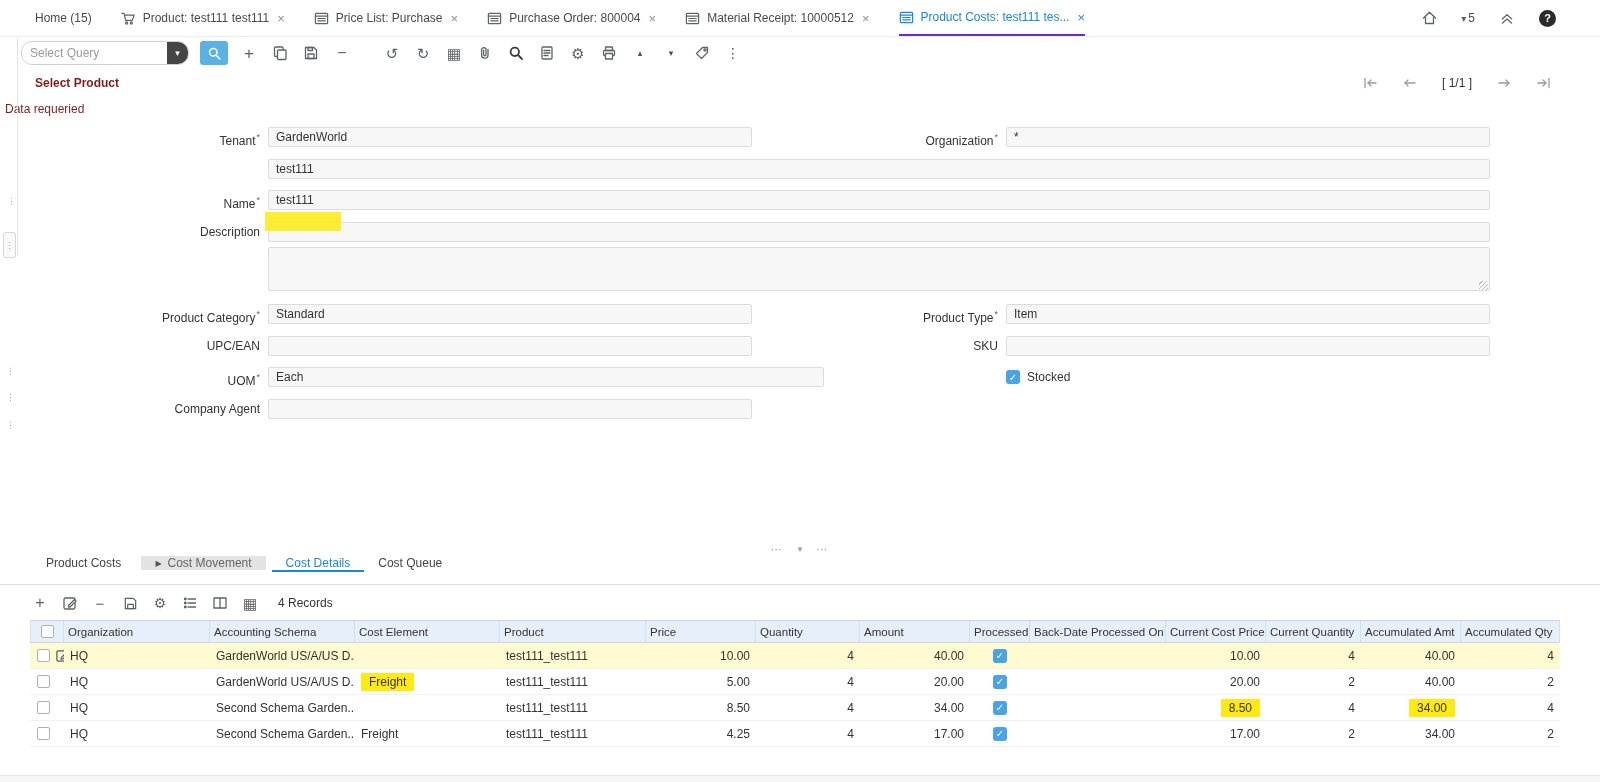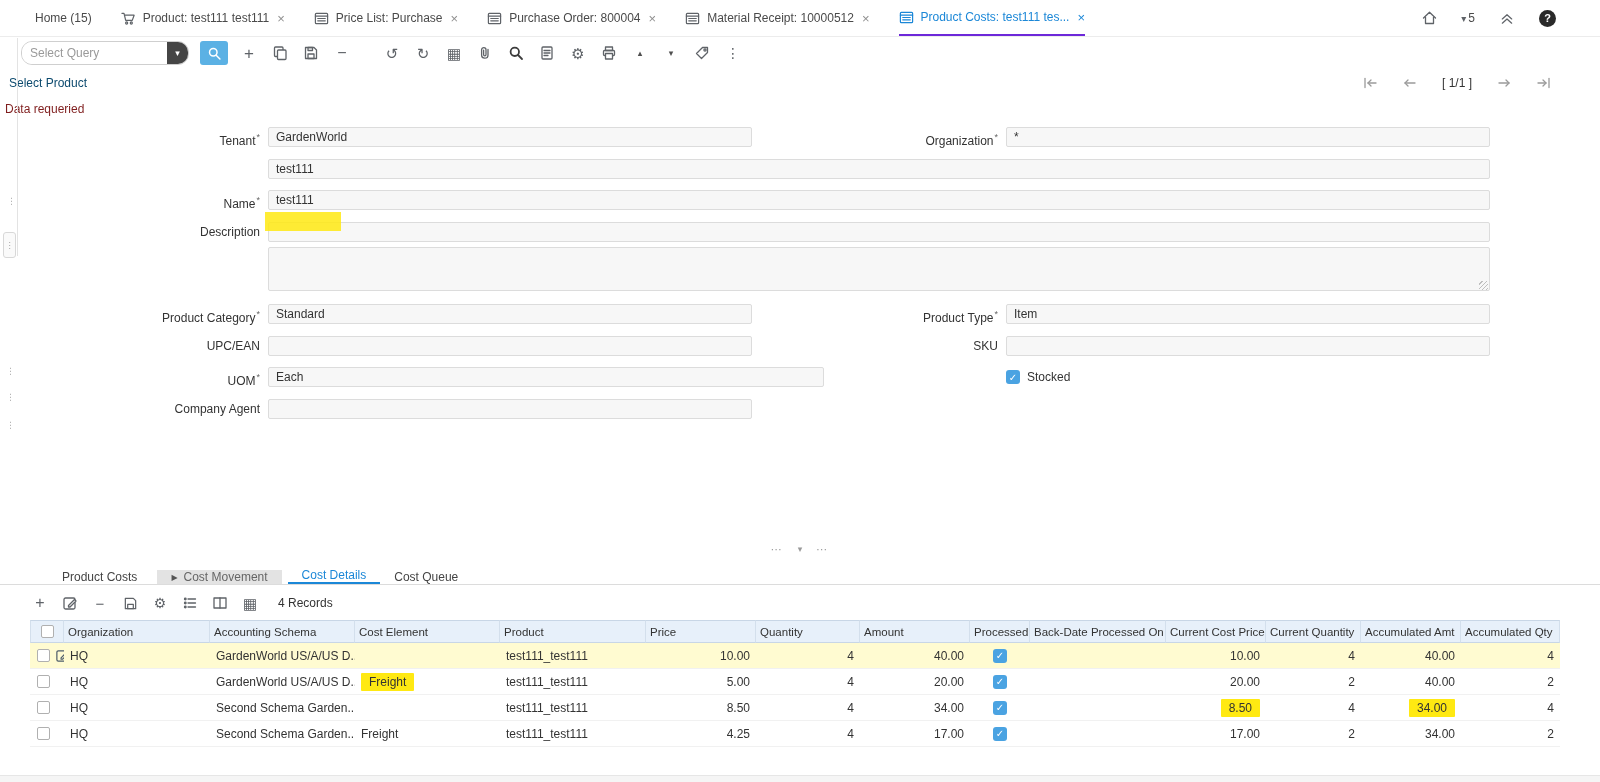--- a/index.html
+++ b/index.html
@@ -24,21 +24,21 @@
   .query-box{display:flex;width:168px;height:24px;border:1px solid #cfcfcf;border-radius:11px;overflow:hidden;background:#fff}
   .query-input{flex:1;border:0;outline:none;padding:0 8px;font:12px "Liberation Sans","DejaVu Sans",sans-serif;color:#333;min-width:0}
   .query-input::placeholder{color:#9a9a9a}
   .query-drop{width:21px;background:#454545;color:#fff;display:flex;align-items:center;justify-content:center;font-size:9px;cursor:pointer}
   .search-btn{width:28px;height:24px;background:#5bb1e4;border-radius:3px;display:flex;align-items:center;justify-content:center;cursor:pointer}
   .search-btn svg.ic{stroke:#fff;stroke-width:1.6}
   .sep{width:8px}
   .small-caret{font-size:9px;color:#4f4f4f;align-self:flex-start;margin-top:2px}
   .caret-9{font-size:9px;color:#4f4f4f}
   
-  .page-title{position:absolute;top:76px;left:9px;font-weight:normal;color:#0c4a6e}
+  .page-title{position:absolute;top:76px;left:35px;font-weight:bold;color:#7f1d1d}
   .paging{position:absolute;top:76px;right:48px;display:flex;align-items:center;gap:24px;color:#8b8b8b}
   .pg-btn{display:flex;align-items:center;cursor:pointer}
   .pg-btn svg.ic{stroke:#9a9a9a}
   .pg-label{color:#333}
   .statusline{position:absolute;top:102px;left:5px;color:#7f1d1d}
   
   .lbl{position:absolute;height:20px;line-height:20px;text-align:right;color:#333;white-space:nowrap}
   .lbl.link .t{cursor:pointer}
   .lbl sup{color:#666;font-size:9px;margin-left:1px}
   .fld{position:absolute;height:20px;line-height:18px;background:#f7f7f7;border:1px solid #dcdcdc;border-radius:2px;padding:0 7px;color:#333;overflow:hidden;white-space:nowrap}
@@ -48,21 +48,21 @@
   .cbx{width:14px;height:14px;border-radius:3px;background:#4aa3e2;color:#fff;font-size:10px;display:flex;align-items:center;justify-content:center;cursor:pointer}
   .marker{position:absolute;background:#ffe912;opacity:.85;z-index:5}
   
   .west-line{position:absolute;left:17px;top:38px;height:218px;border-left:1px solid #e3e3e3}
   .west-handle{position:absolute;left:3px;top:232px;width:13px;height:26px;border:1px solid #d8d8d8;border-radius:3px;background:#fafafa;display:flex;align-items:center;justify-content:center;color:#9a9a9a;font-size:8px;cursor:pointer}
   .grip{position:absolute;color:#b3b3b3;font-size:9px;cursor:pointer}
   .h-splitter{position:absolute;top:543px;left:0;width:100%;height:12px;display:flex;align-items:center;justify-content:center;gap:14px;color:#9a9a9a;cursor:pointer}
   .h-splitter .dots{font-size:11px;letter-spacing:2px}
   .h-splitter .caret{font-size:9px}
   
-  .dtl-tabs{position:absolute;top:556px;left:0;width:100%;height:29px;display:flex;align-items:flex-end;padding-left:48px;border-bottom:1px solid #dcdcdc;background:#fff}
+  .dtl-tabs{position:absolute;top:556px;left:0;width:100%;height:29px;display:flex;align-items:flex-start;padding-left:32px;border-bottom:1px solid #dcdcdc;background:#fff}
   .dtab{display:flex;align-items:center;padding:0 14px;color:#444;cursor:pointer;white-space:nowrap}
   .dtab.gray{background:#e3e3e3;color:#666;gap:6px;margin:0 6px}
   .dtab.gray .mini{font-size:8px;color:#555}
   .dtab.active{color:#1b87d7;border-bottom:2px solid #1b87d7}
   
   .dtl-toolbar{position:absolute;top:590px;left:0;width:100%;height:26px;display:flex;align-items:center;padding-left:30px;gap:10px}
   .records{margin-left:8px;color:#333}
   
   .grid{position:absolute;top:620px;left:30px;width:1530px}
   .trow{display:grid;grid-template-columns:34px 146px 145px 145px 146px 110px 104px 110px 60px 136px 100px 95px 100px 99px}

